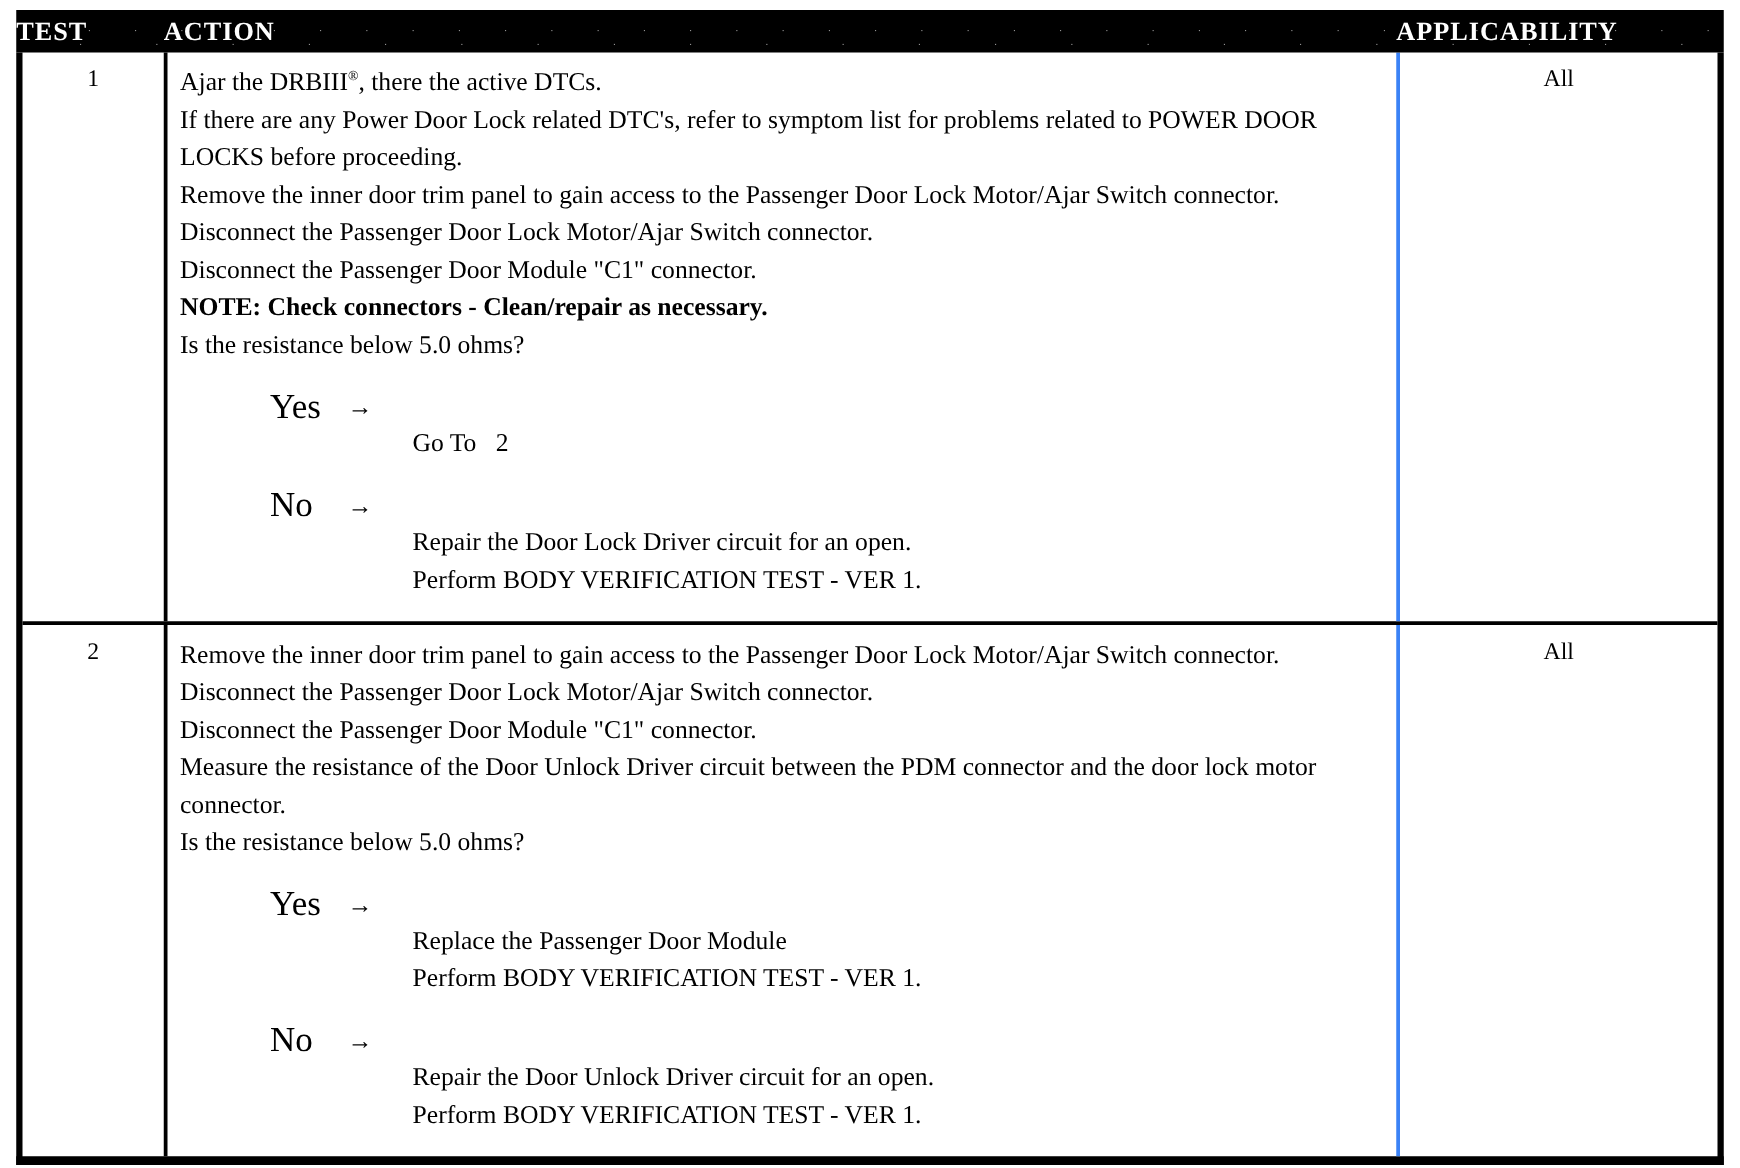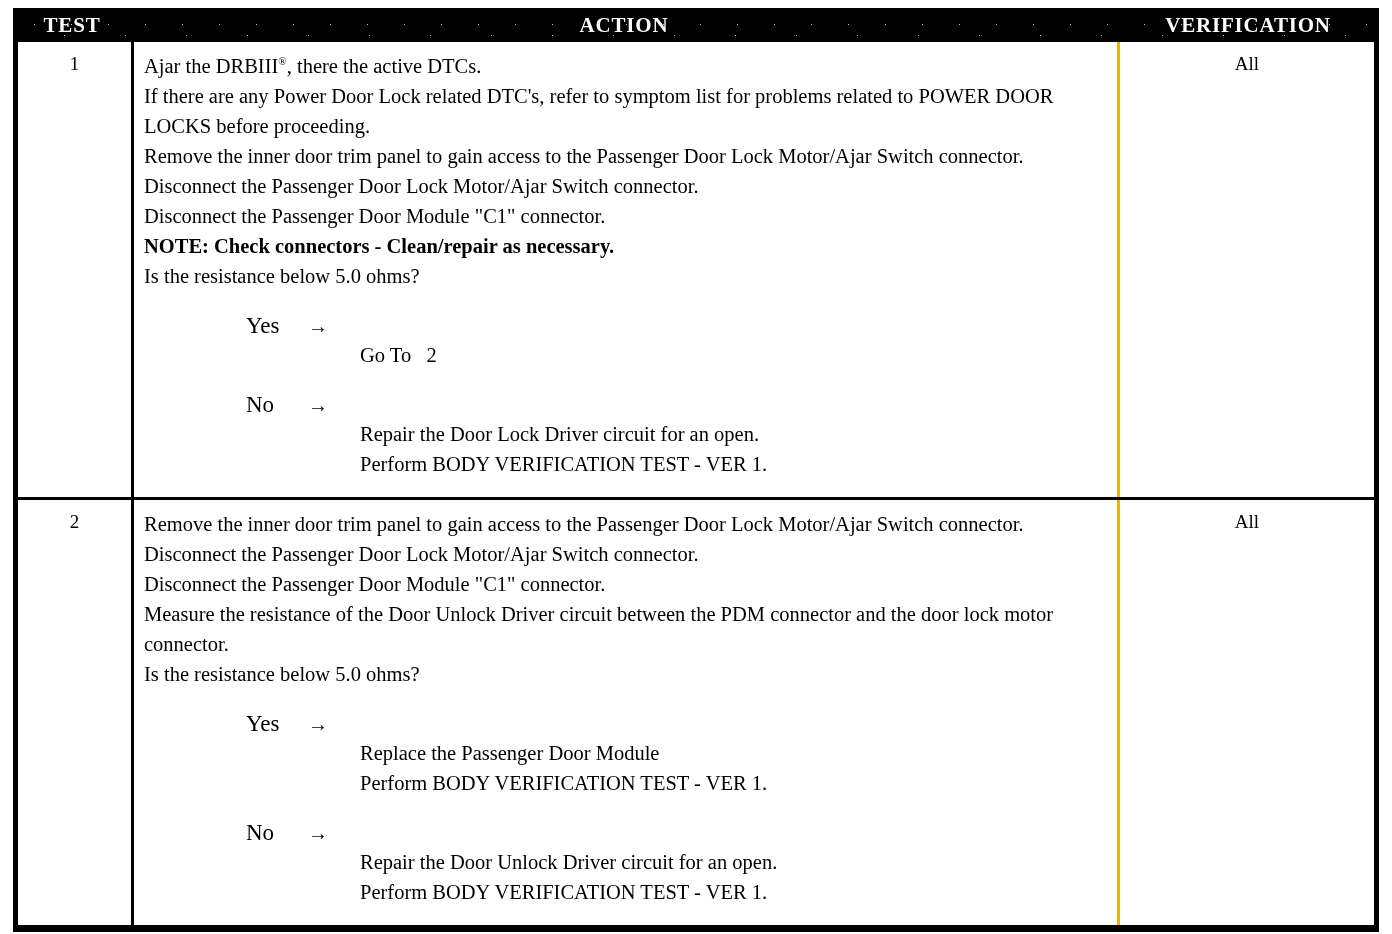--- a/index.html
+++ b/index.html
@@ -36,21 +36,20 @@
     height: 34px;
     background: #000000;
     display: flex;
     align-items: center;
   }
   .th {
     color: #ffffff;
     font-size: 21px;
     font-weight: bold;
     letter-spacing: 0.8px;
-    text-align: center;
     font-family: "Liberation Serif", "DejaVu Serif", serif;
   }
   .th-test  { width: 118px; }
   .th-action{ flex: 1 1 auto; }
   .th-appl  { width: 262px; }
 
   
   .speckle {
     position: absolute;
     inset: 0;
@@ -85,21 +84,21 @@
     font-size: 19px;
   }
   .cell-action {
     flex: 1 1 auto;
     padding: 9px 12px 18px 10px;
     min-width: 0;
   }
   .cell-appl {
     width: 254px;
     flex: 0 0 254px;
-    border-left: 3px solid #eab308;
+    border-left: 3px solid #3b82f6;
     text-align: center;
     padding-top: 11px;
     font-size: 19px;
   }
 
   
   .line {
     font-size: 20.5px;
     line-height: 30px;
     white-space: pre-wrap;
@@ -119,22 +118,22 @@
   .branches { margin-top: 20px; }
   .branch {
     display: flex;
     align-items: flex-start;
     margin-bottom: 20px;
   }
   .branch:last-child { margin-bottom: 0; }
   .branch-label {
     width: 62px;
     flex: 0 0 62px;
-    margin-left: 102px;
-    font-size: 23px;
+    margin-left: 72px;
+    font-size: 28px;
     line-height: 30px;
   }
   .branch-arrow {
     width: 52px;
     flex: 0 0 52px;
     font-size: 20px;
     line-height: 30px;
     text-align: left;
   }
   .branch-body { flex: 1 1 auto; min-width: 0; margin-top: 29px; }
@@ -146,21 +145,21 @@
 </style>
 </head>
 <body>
 
 <div class="page">
   <div class="table-wrap">
 
     <div class="thead">
       <div class="th th-test">TEST</div>
       <div class="th th-action">ACTION</div>
-      <div class="th th-appl">VERIFICATION</div>
+      <div class="th th-appl">APPLICABILITY</div>
       <div class="speckle"></div>
     </div>
 
     <div class="tbody">
 
       <div class="row">
         <div class="cell-test">1</div>
 
         <div class="cell-action">
           <div class="line"><span>Ajar the DRBIII</span><span class="sup">®</span><span>, there the active DTCs.</span></div>

